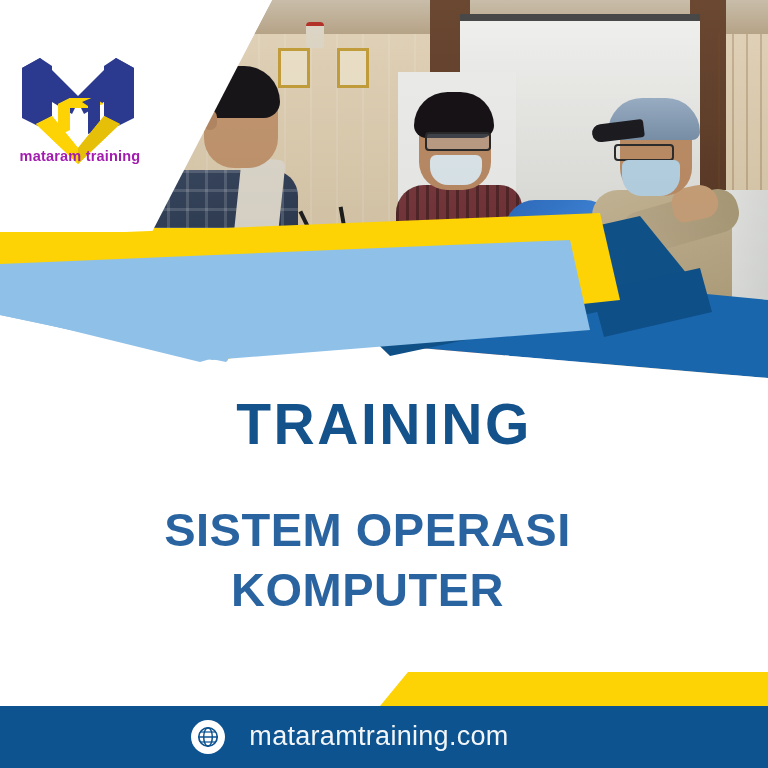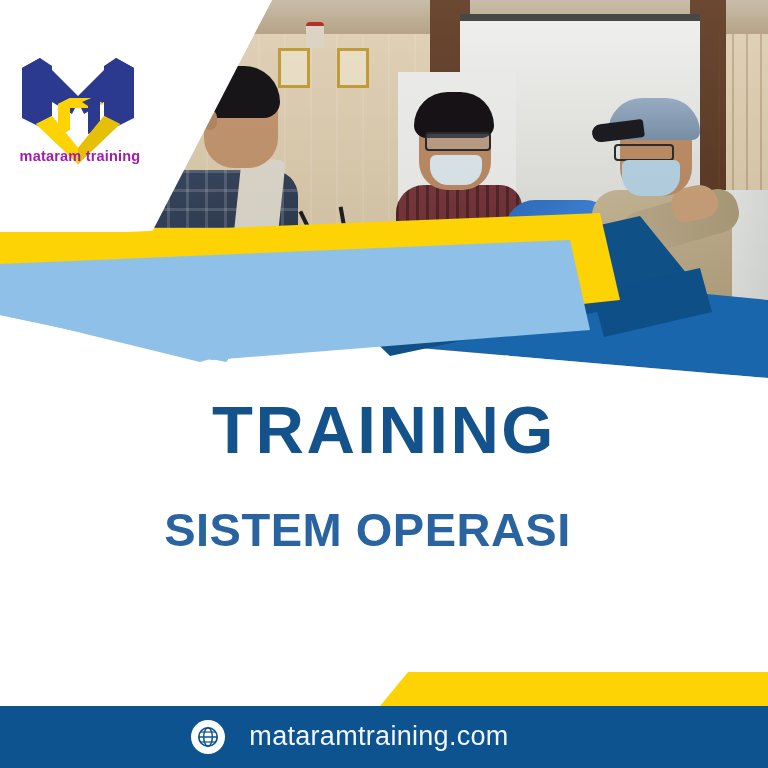--- a/index.html
+++ b/index.html
@@ -253,21 +253,21 @@
     letter-spacing:0.2px;
   }
 
   
   .title-main {
     position:absolute; left:0; top:396px; width:768px;
     text-align:center;
     color:#14528c;
     font-family:"Liberation Sans", sans-serif;
     font-weight:700;
-    font-size:67px;
+    font-size:57px;
     letter-spacing:2.5px;
     line-height:1;
   }
   .title-sub {
     position:absolute; left:0; top:500px; width:735px;
     text-align:center;
     color:#2a64a0;
     font-family:"Liberation Sans", sans-serif;
     font-weight:700;
     font-size:47px;
@@ -450,20 +450,21 @@
       <polygon points="34,72 60,104 60,120 18,80" fill="#fdd305"></polygon>
       <polygon points="86,72 102,80 60,120 60,104" fill="#e6bf08"></polygon>
     </svg>
   </div>
   <div class="logo-caption">mataram training</div>
 
   <div class="title-main">TRAINING</div>
 
   <div class="title-sub">
     <div>SISTEM OPERASI</div>
+    <div>KOMPUTER</div>
   </div>
 
   <svg class="footer-svg" width="768" height="768" viewBox="0 0 768 768">
     <polygon points="408,672 768,672 768,706 380,706" fill="#fdd305"></polygon>
     <rect x="0" y="706" width="768" height="62" fill="#0c5390"></rect>
   </svg>
 
   <div class="footer-inner">
     <span class="globe">
       <svg viewBox="0 0 24 24" width="24" height="24">

